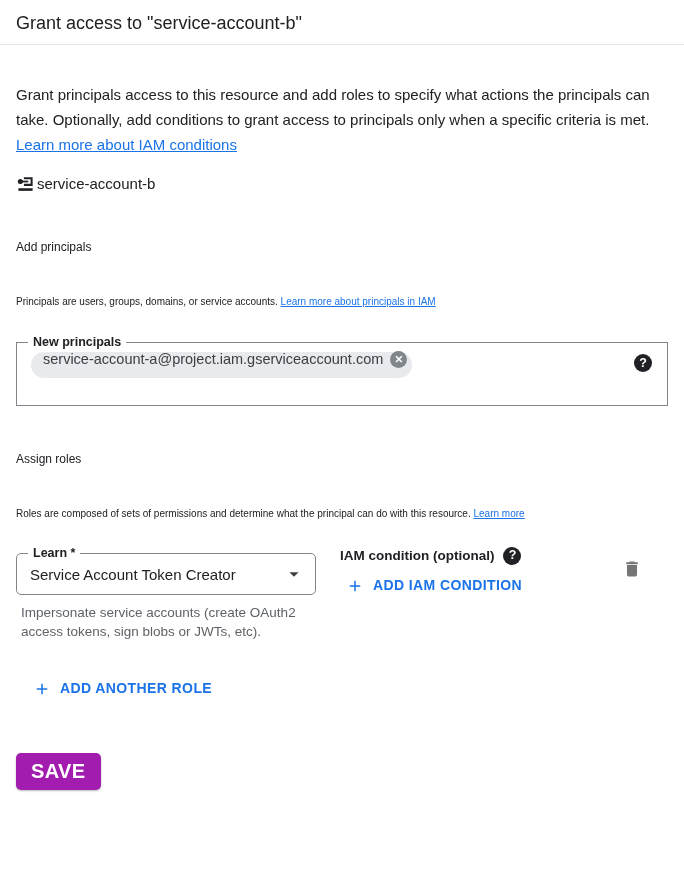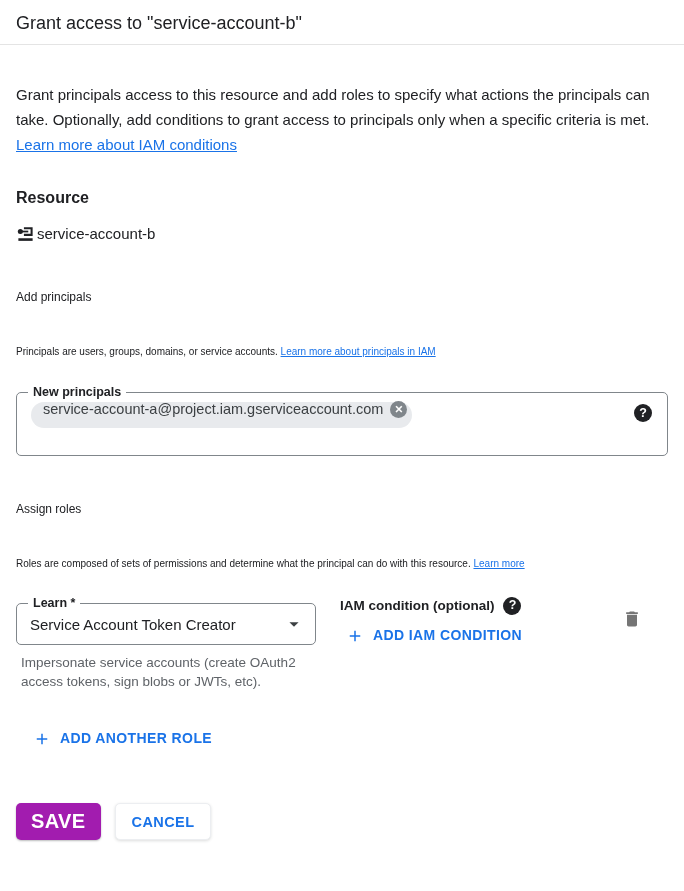--- a/index.html
+++ b/index.html
@@ -25,21 +25,21 @@
   .sa-icon { width:19px; height:19px; display:inline-flex; }
   .sa-icon svg { width:19px; height:19px; }
 
   .h-section { margin-top:43px; font-size:12px; font-weight:400; line-height:23px; }
   .h-section.assign { margin-top:42px; }
   .section-desc { margin-top:30px; font-size:10px; line-height:25px; max-width:645px; }
 
   
   .outlined-field {
     margin-top:28px; position:relative; height:64px;
-    border:1px solid #80868b; border-radius:5px; cursor:text;
+    border:1px solid #80868b; border-radius:0; cursor:text;
   }
   .field-label {
     position:absolute; top:-9px; left:11px; background:#fff; padding:0 5px;
     font-size:12.5px; font-weight:700; color:#202124; line-height:17px; white-space:nowrap;
   }
   .chip {
     display:inline-flex; align-items:center; gap:7px;
     margin:9px 0 0 14px; height:26px; max-width:560px;
     background:#e8eaed; border-radius:13px; padding:0 5px 12px 12px;
     font-size:14.5px; color:#3c4043;
@@ -110,21 +110,20 @@
     <h1 class="dlg-title">Grant access to "service-account-b"</h1>
   </header>
 
   <main class="content">
 
     <p class="intro">
       <span>Grant principals access to this resource and add roles to specify what actions the principals can take. Optionally, add conditions to grant access to principals only when a specific criteria is met.</span>
       <a class="link">Learn more about IAM conditions</a>
     </p>
 
-    <h3 class="h-resource">Resource</h3>
     <div class="resource-row">
       <span class="sa-icon">
         <svg viewBox="0 0 24 24" fill="#202124" aria-hidden="true">
           <path d="M10 4h11v11H10v-2.6h8.4V6.6H10z"></path>
           <circle cx="5.5" cy="9.5" r="3.2"></circle>
           <rect x="7" y="8.4" width="8.5" height="2.2"></rect>
           <rect x="3" y="18" width="18" height="3.3"></rect>
         </svg>
       </span>
       <span>service-account-b</span>
@@ -201,17 +200,16 @@
       <span class="plus-icon">
         <svg viewBox="0 0 24 24" width="18" height="18" fill="#1a73e8" aria-hidden="true">
             <path d="M11 5h2v6h6v2h-6v6h-2v-6H5v-2h6z"></path>
           </svg>
       </span>
       <span>ADD ANOTHER ROLE</span>
     </button>
 
     <div class="actions">
       <button class="save-btn">SAVE</button>
-      <button class="cancel-btn">CANCEL</button>
     </div>
 
   </main>
 </div>
 
 </body></html>

